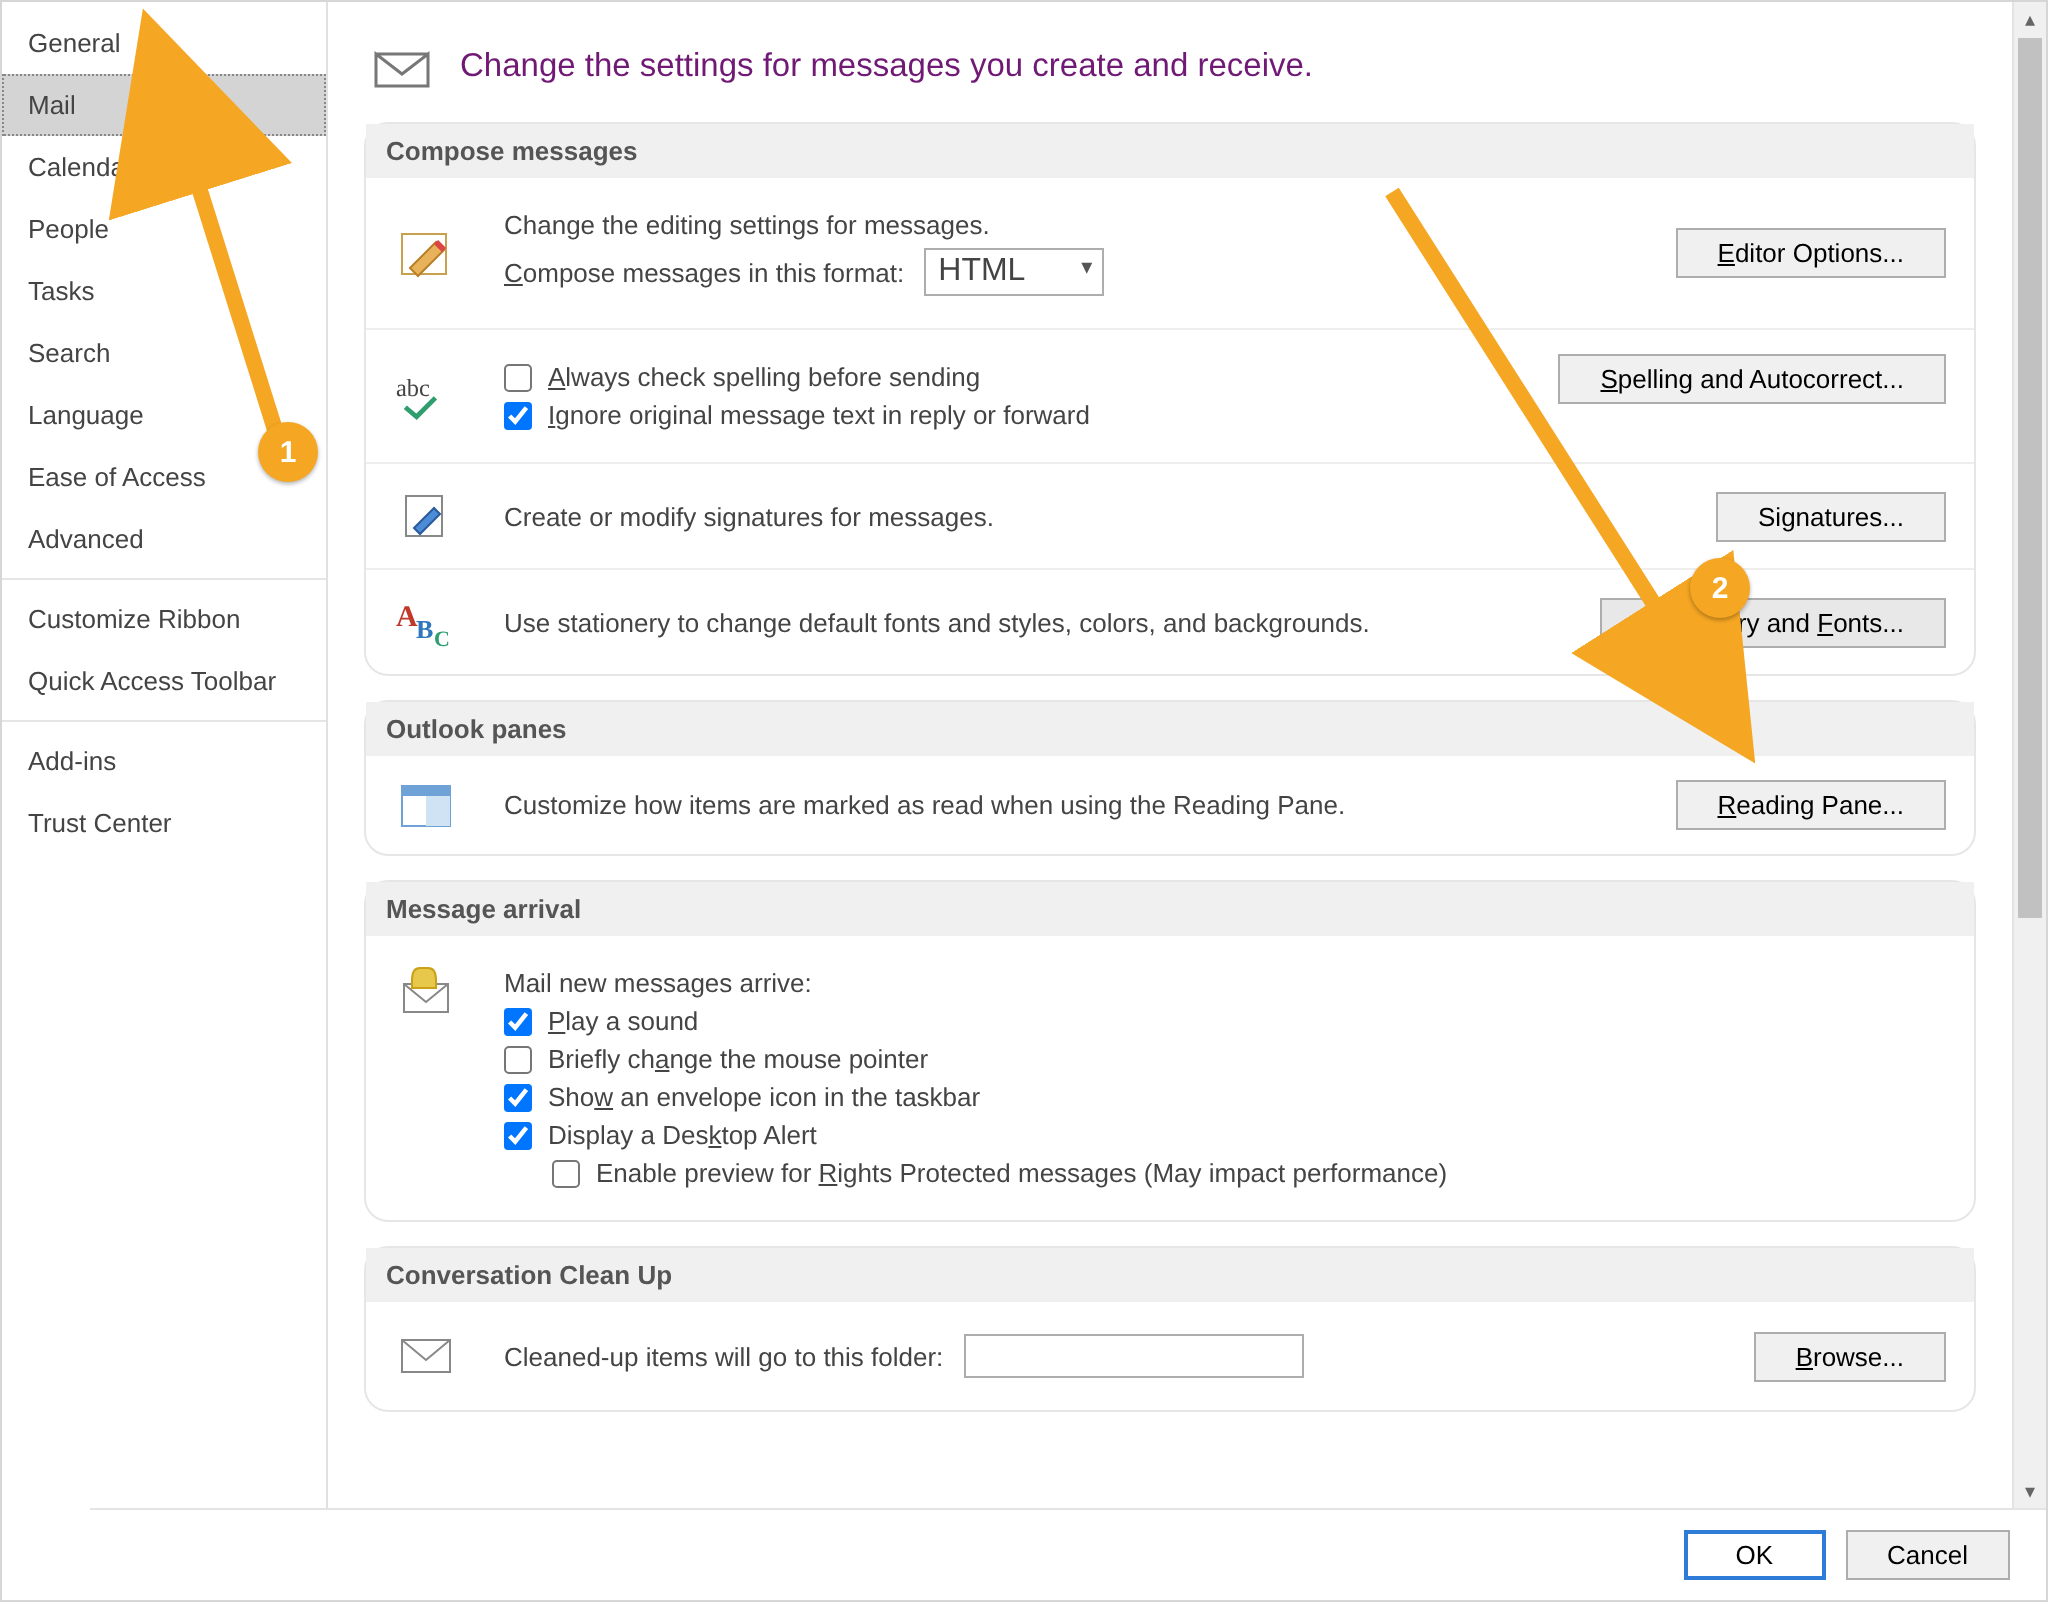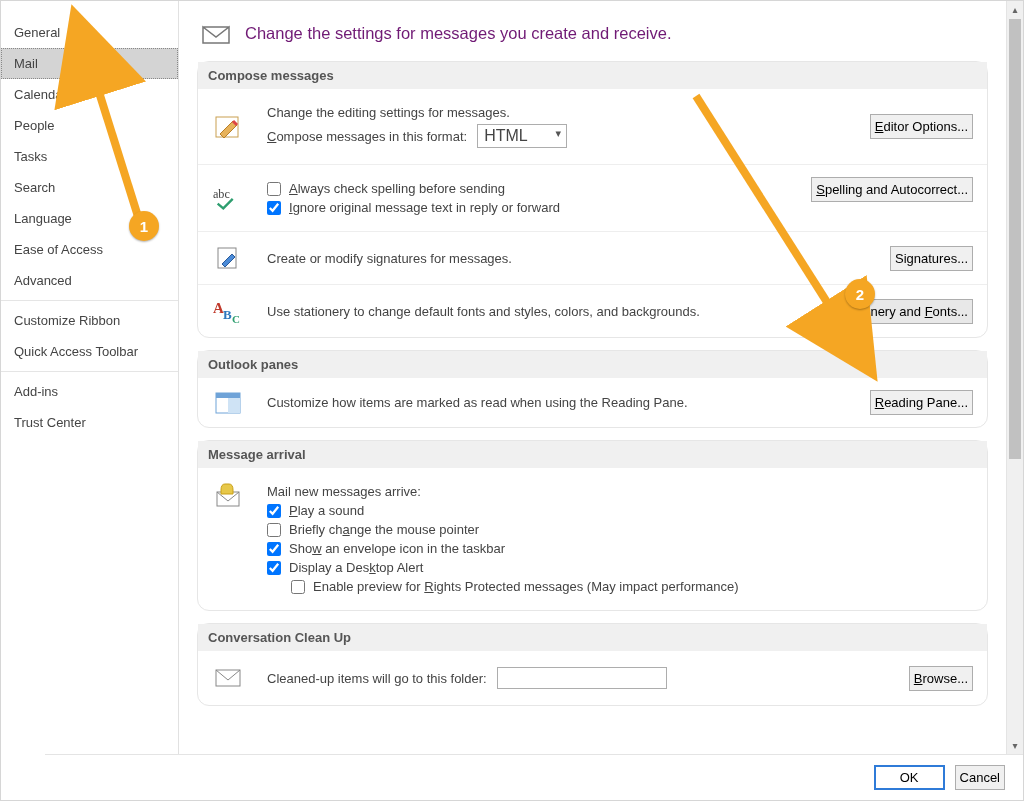--- a/index.html
+++ b/index.html
@@ -19,24 +19,24 @@
     box-shadow: 0 2px 6px rgba(0,0,0,.1);
     display: flex;
     flex-direction: column;
   }
   .body-area {
     flex: 1;
     display: flex;
     overflow: hidden;
   }
   .sidebar {
-    width: 178px;
+    width: 163px;
     border-right: 1px solid #e1e1e1;
     background: #fff;
-    padding: 16px 0;
+    padding: 5px 0;
   }
   .side-item {
     padding: 7px 12px;
     cursor: pointer;
     border: 1px solid transparent;
   }
   .side-item.selected {
     background: #d4d4d4;
     border: 1px dotted #888;
   }
@@ -103,21 +103,21 @@
     padding: 12px 14px;
     gap: 23px;
   }
   .row + .row { border-top: 1px solid #eee; }
   .row .ricon { width: 32px; display:flex; justify-content:center; }
   .row .rbody { flex: 1; }
   .row .rbody .line { margin: 4px 0; display:flex; align-items:center; gap:10px; }
   .btn {
     border: 1px solid #adadad;
     background: #f0f0f0;
-    padding: 4px 4px;
+    padding: 4px 20px;
     font-family: inherit;
     font-size: 13px;
     cursor: pointer;
     white-space: nowrap;
   }
   .btn.hl { background:#e8e8e8; }
   .select {
     border: 1px solid #adadad;
     background: #fff;
     padding: 2px 22px 2px 6px;

